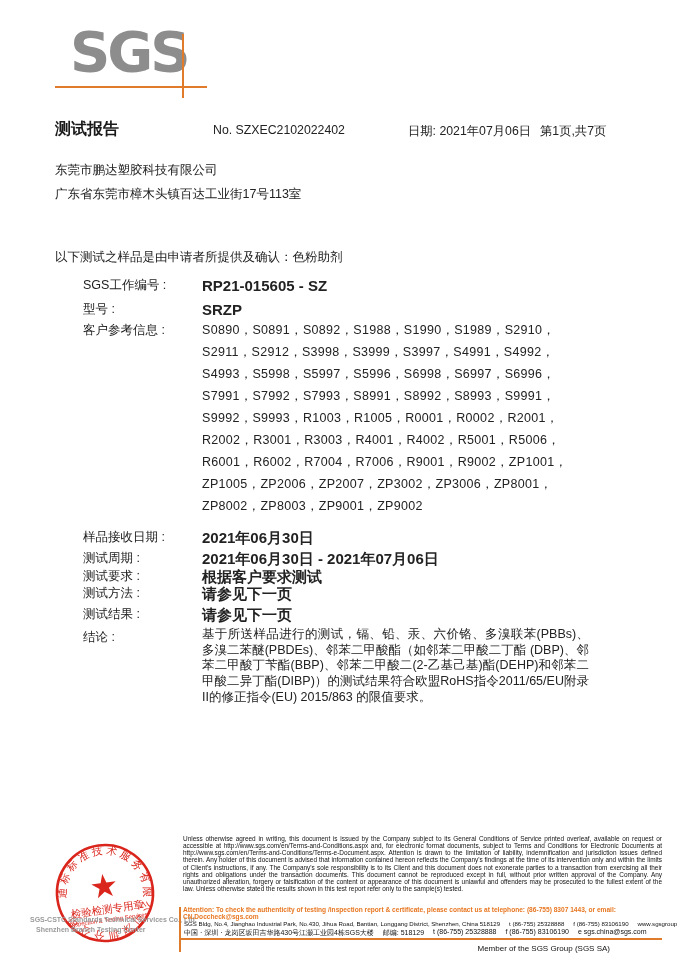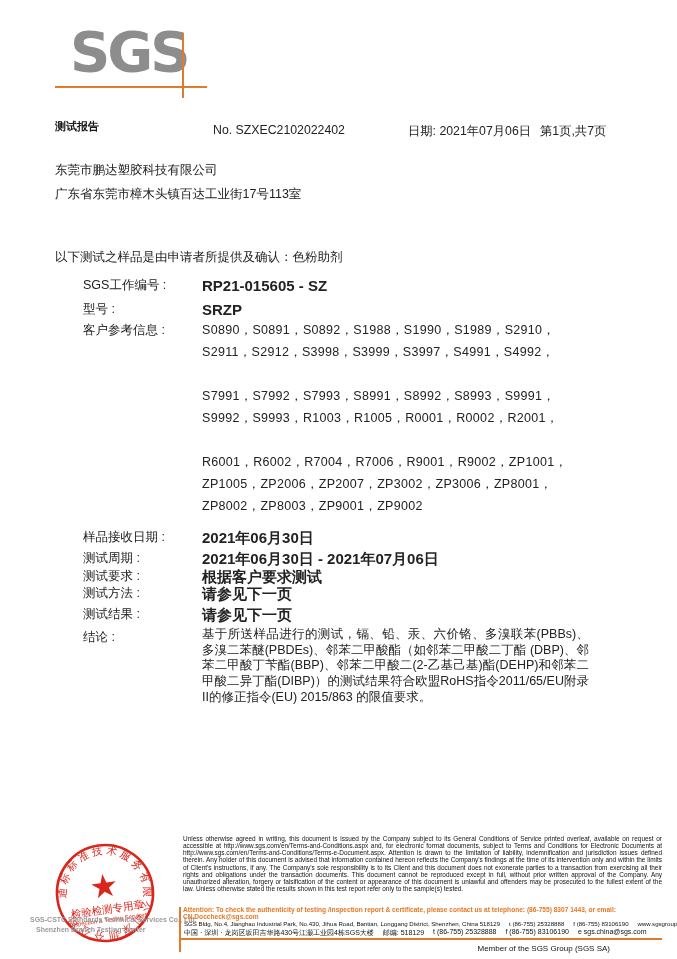--- a/index.html
+++ b/index.html
@@ -7,21 +7,21 @@
     position:relative; width:677px; height:959px; background:#ffffff;
     font-family:"Liberation Sans","DejaVu Sans",sans-serif; color:#222;
     overflow:hidden;
   }
   .abs { position:absolute; }
   
   .logo-text { left:70px; top:24px; font-size:56px; font-weight:bold; color:#8d8d8d;
     letter-spacing:-3px; font-family:"DejaVu Sans","Liberation Sans",sans-serif; line-height:1; }
   .logo-hline { left:55px; top:86px; width:152px; height:2px; background:#e07b2c; }
   .logo-vline { left:182px; top:34px; width:2px; height:64px; background:#e07b2c; }
-  .doc-title { left:55px; top:119px; font-size:11px; font-weight:bold; color:#1a1a1a; }
+  .doc-title { left:55px; top:119px; font-size:16px; font-weight:bold; color:#1a1a1a; }
   .report-no { left:213px; top:123px; font-size:12.3px; }
   .report-date { left:408px; top:123px; font-size:12.3px;text-align:center; }
   .report-page { left:540px; top:123px; font-size:12.3px; }
   
   .company { left:55px; top:162px; font-size:12.5px; }
   .address { left:55px; top:186px; font-size:12.5px; }
   .statement { left:55px; top:249px; font-size:12.5px; }
   
   .flabel { left:55px; font-size:12.5px;margin-left:28px; }
   .fvalue { left:202px; font-size:15px;font-weight:bold; }
@@ -60,22 +60,24 @@
 
   <div class="abs flabel" style="top:277px">SGS工作编号 :</div>
   <div class="abs fvalue" style="top:277px">RP21-015605 - SZ</div>
 
   <div class="abs flabel" style="top:301px">型号 :</div>
   <div class="abs fvalue" style="top:301px">SRZP</div>
 
   <div class="abs flabel" style="top:322px">客户参考信息 :</div>
   <div class="abs refline" style="top:322px">S0890，S0891，S0892，S1988，S1990，S1989，S2910，</div>
   <div class="abs refline" style="top:344px">S2911，S2912，S3998，S3999，S3997，S4991，S4992，</div>
+  <div class="abs refline" style="top:366px">S4993，S5998，S5997，S5996，S6998，S6997，S6996，</div>
   <div class="abs refline" style="top:388px">S7991，S7992，S7993，S8991，S8992，S8993，S9991，</div>
   <div class="abs refline" style="top:410px">S9992，S9993，R1003，R1005，R0001，R0002，R2001，</div>
+  <div class="abs refline" style="top:432px">R2002，R3001，R3003，R4001，R4002，R5001，R5006，</div>
   <div class="abs refline" style="top:454px">R6001，R6002，R7004，R7006，R9001，R9002，ZP1001，</div>
   <div class="abs refline" style="top:476px">ZP1005，ZP2006，ZP2007，ZP3002，ZP3006，ZP8001，</div>
   <div class="abs refline" style="top:498px">ZP8002，ZP8003，ZP9001，ZP9002</div>
 
   <div class="abs flabel" style="top:529px">样品接收日期 :</div>
   <div class="abs fvalue" style="top:529px">2021年06月30日</div>
 
   <div class="abs flabel" style="top:550px">测试周期 :</div>
   <div class="abs fvalue" style="top:550px">2021年06月30日 - 2021年07月06日</div>
 

